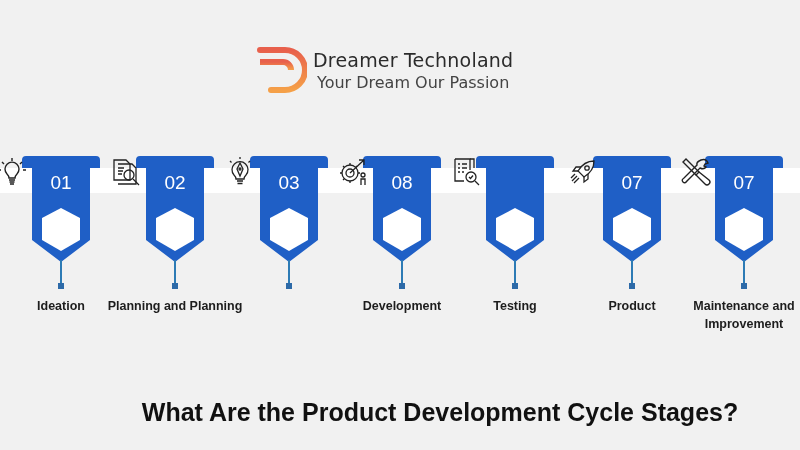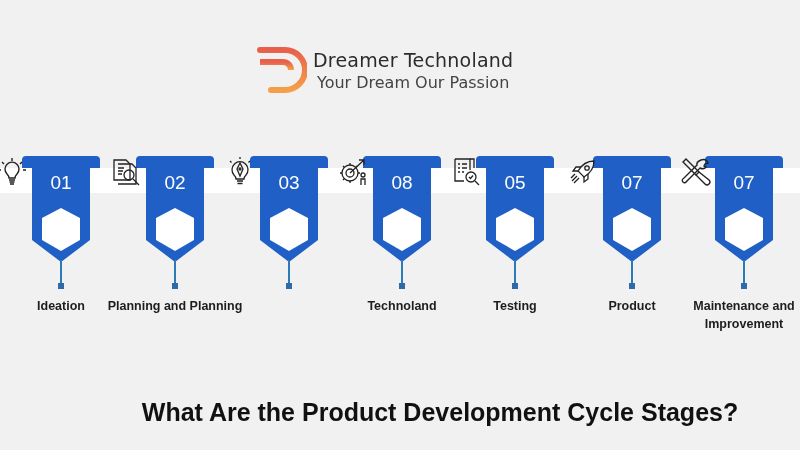--- a/index.html
+++ b/index.html
@@ -152,30 +152,29 @@
       <circle cx="13" cy="17" r="8"></circle>
       <circle cx="13" cy="17" r="4"></circle>
       <path d="M13 7 V9 M13 25 V27 M3 17 H5 M21 17 H23 M6 10 L7.5 11.5 M20 10 L18.5 11.5 M6 24 L7.5 22.5"></path>
       <path d="M13 17 L27 4 M22 4 H27 V9"></path>
       <circle cx="26" cy="19" r="2"></circle>
       <path d="M24 29 V23 H28 V29"></path>
     </svg>
   </div>
   <div class="connector"></div>
   <div class="dot"></div>
-  <div class="label">Technoland</div>
+  <div class="label">Development</div>
 </div>
 
 <div class="stage" style="left:450px">
   <div class="banner">
     <svg width="130" height="110" viewBox="0 0 130 110">
       <path d="M26 4 Q26 0 30 0 H100 Q104 0 104 4 V12 H94 V84 L65 106 L36 84 V12 H26 Z" fill="#1f5fc6"></path>
       <polygon points="65,52 84,62 84,84 65,95 46,84 46,62" fill="#ffffff"></polygon>
     </svg>
-    <div class="num">05</div>
     <svg class="icon" viewBox="0 0 32 32" fill="none" stroke="#222" stroke-width="1.3">
       <path d="M5 3 H20 V14 M5 3 V25 H14"></path>
       <path d="M20 3 H24 V12"></path>
       <path d="M8 8 H10 M12 8 H17 M8 12 H10 M12 12 H17 M8 16 H10 M12 16 H14"></path>
       <circle cx="21" cy="21" r="5"></circle>
       <path d="M19 21 L20.5 22.5 L23 19.5"></path>
       <path d="M25 25 L29 29"></path>
     </svg>
   </div>
   <div class="connector"></div>

